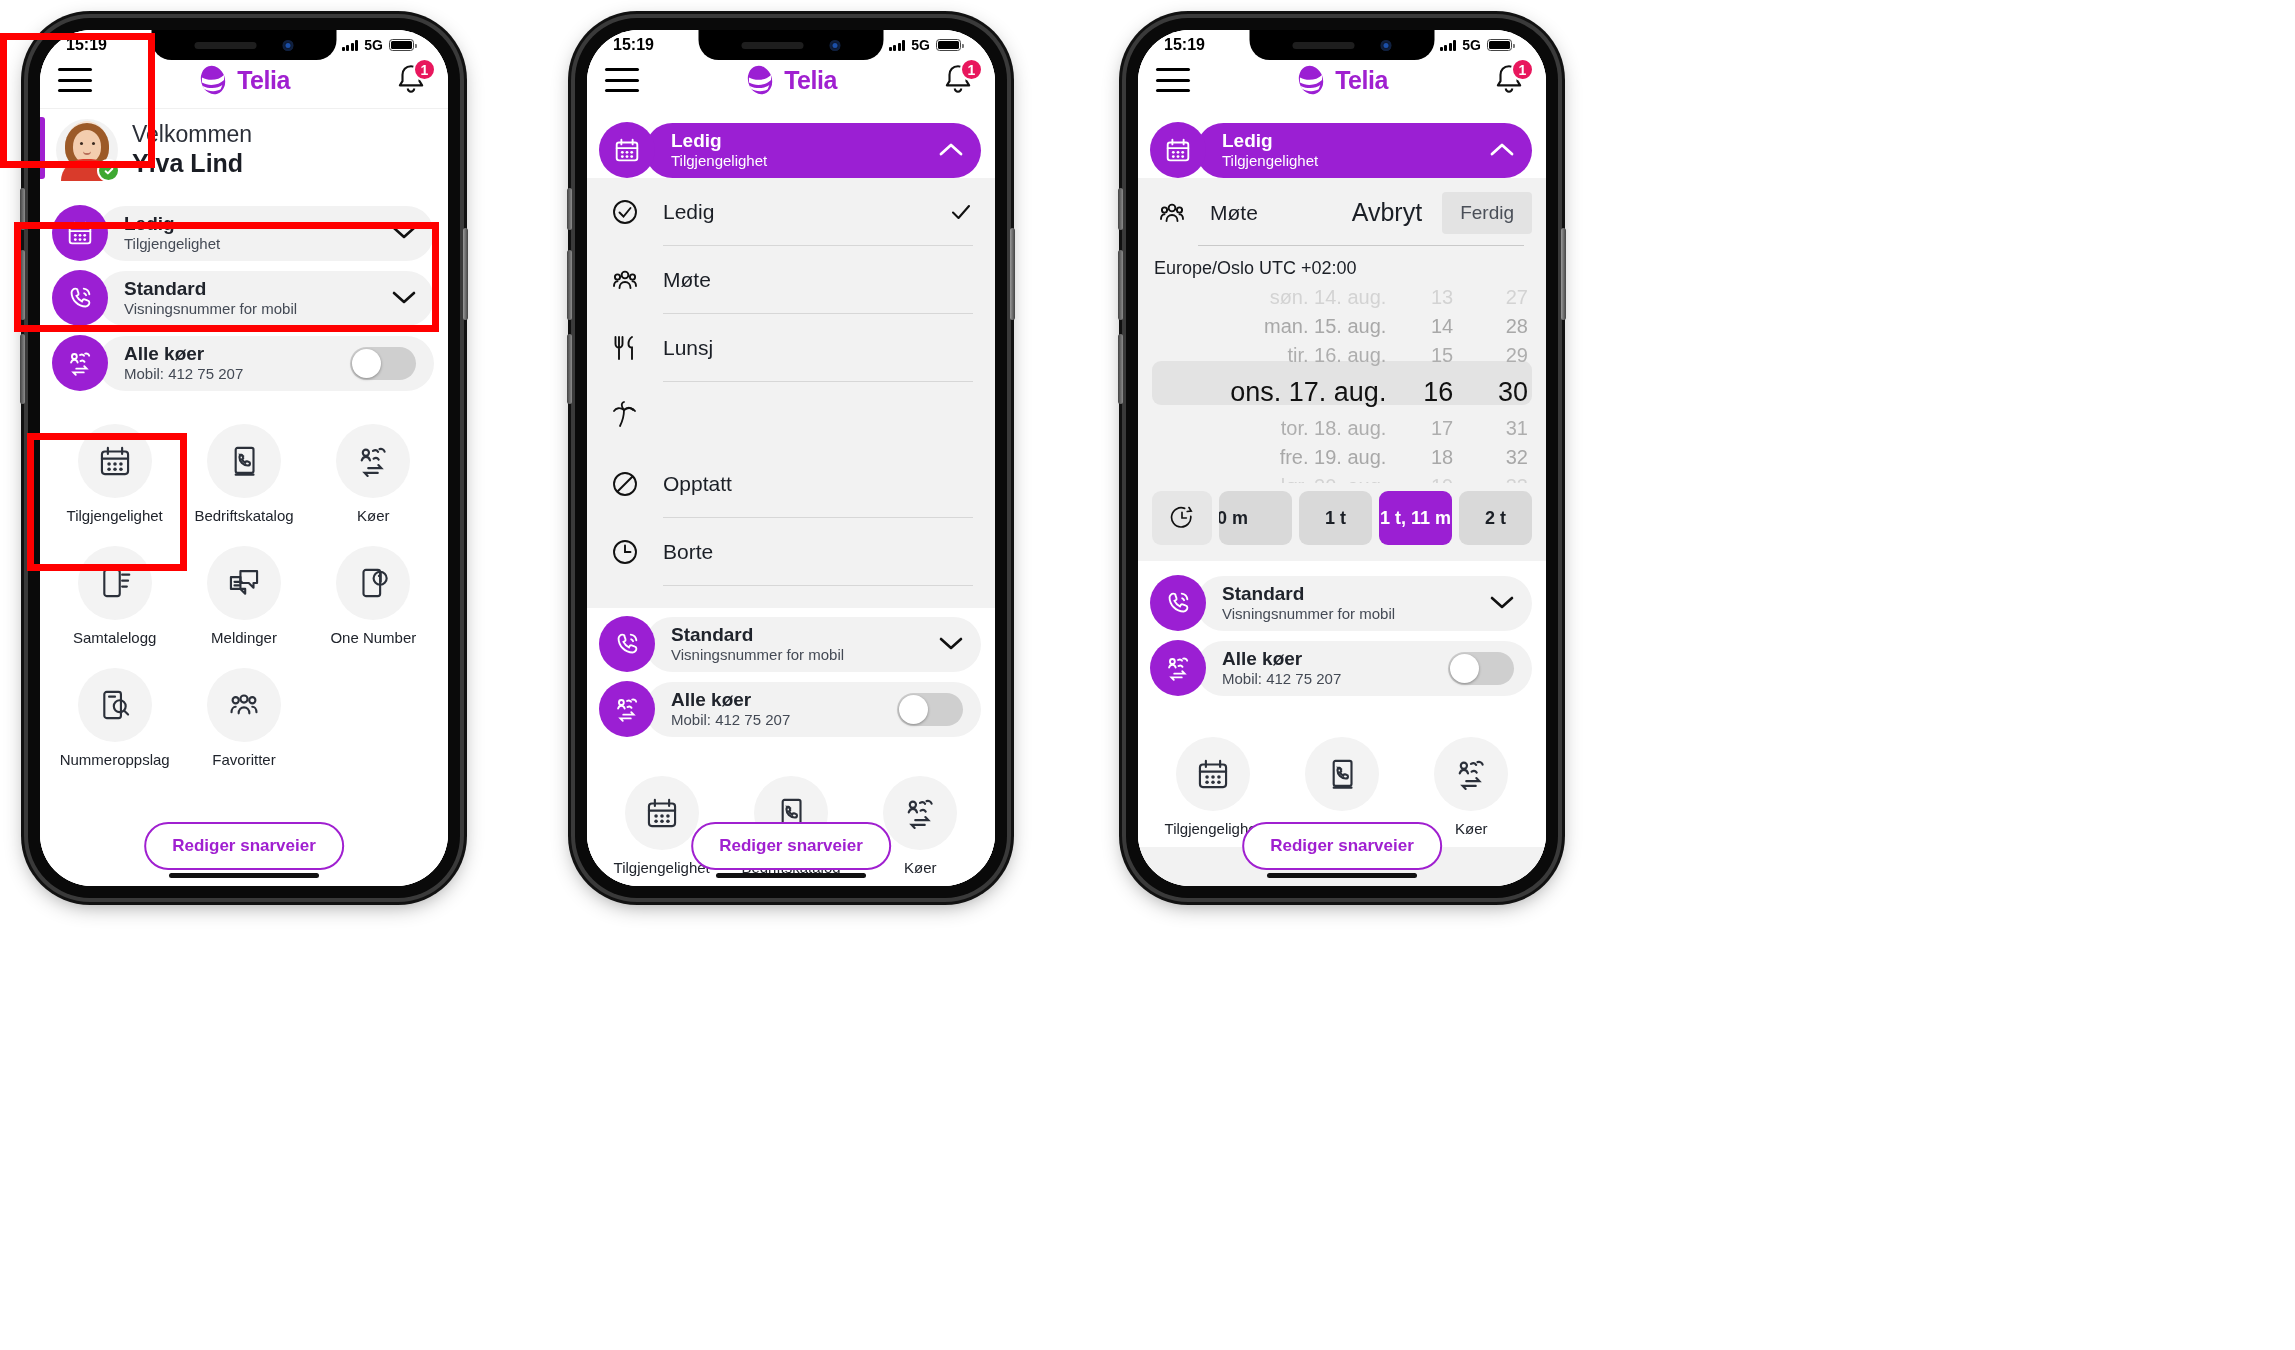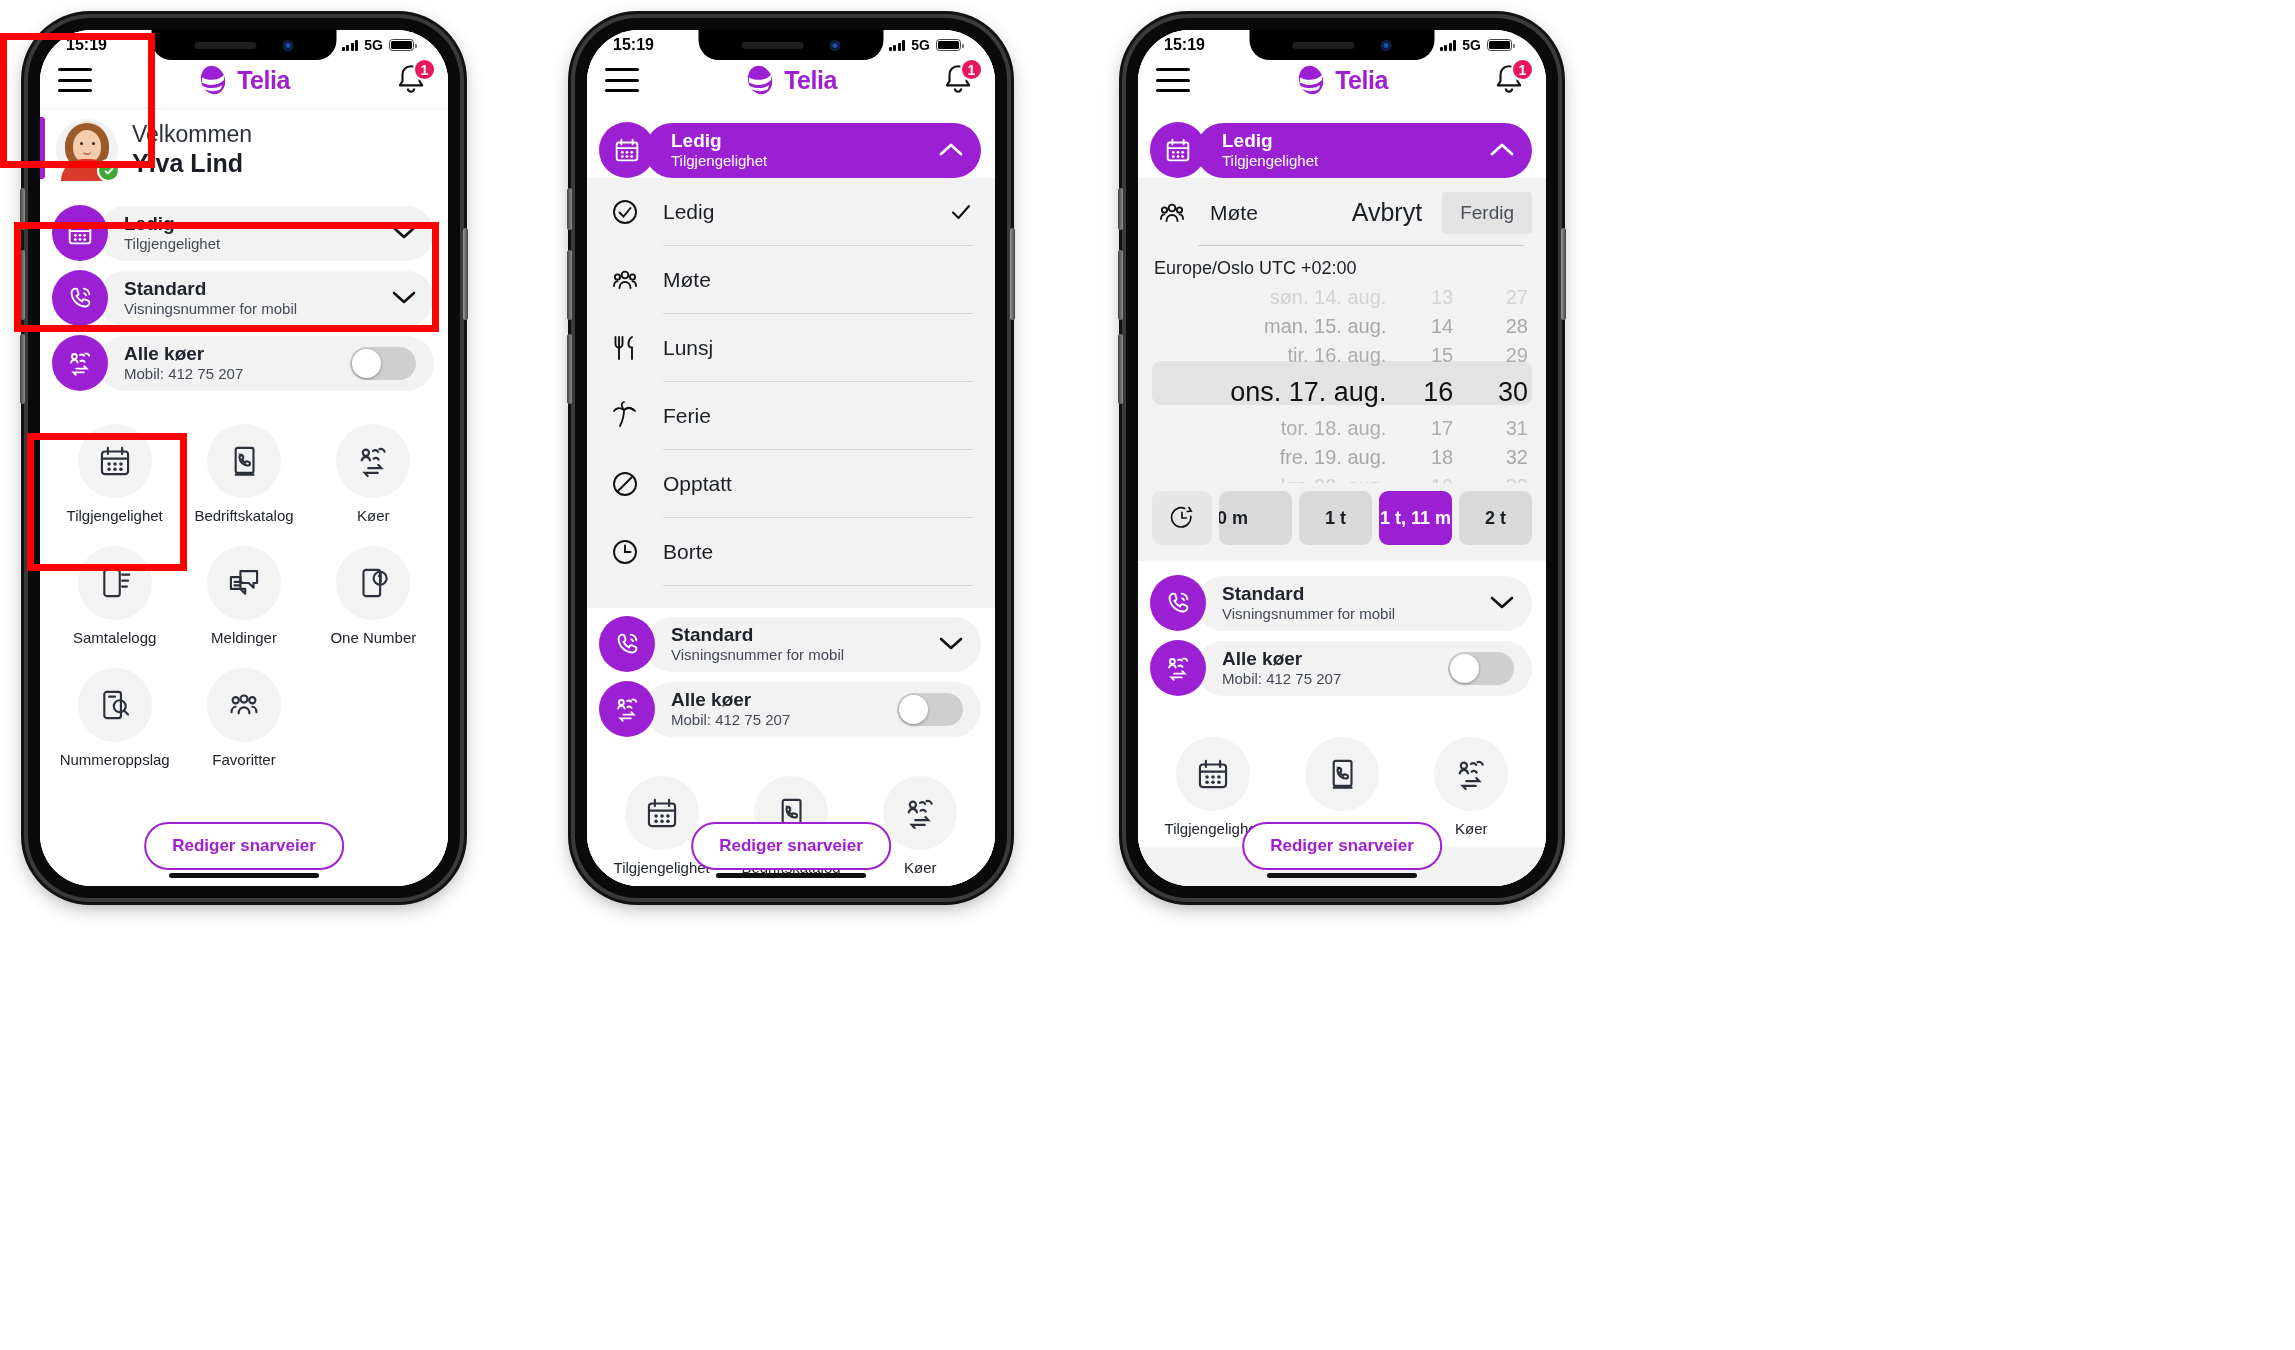--- a/index.html
+++ b/index.html
@@ -577,23 +577,20 @@
             <div class="dd-item">
               <div class="dd-ico">
                   <svg viewBox="0 0 32 32" fill="none" stroke="#111" stroke-width="1.8" stroke-linecap="round">
                     <path d="M15 10 c0 6 -1 10 -4 16"></path>
                     <path d="M15 10 c-4-3-8-2-10 1"></path>
                     <path d="M15 10 c4-3 9-2 11 1"></path>
                     <path d="M15 10 c-3-4-3-7 0-8"></path>
                     <path d="M15 10 c3-3 7-3 9 0"></path>
                   </svg>
                 </div>
-              <div class="dd-lbl">
-                  <span>Ferie</span>
-                </div>
             </div>
             <div class="dd-item">
               <div class="dd-ico">
                   <svg viewBox="0 0 32 32" fill="none" stroke="#111" stroke-width="1.9" stroke-linecap="round">
                     <circle cx="16" cy="16" r="11"></circle>
                     <path d="M8.5 23.5 L23.5 8.5"></path>
                   </svg>
                 </div>
               <div class="dd-lbl">
                   <span>Opptatt</span>

